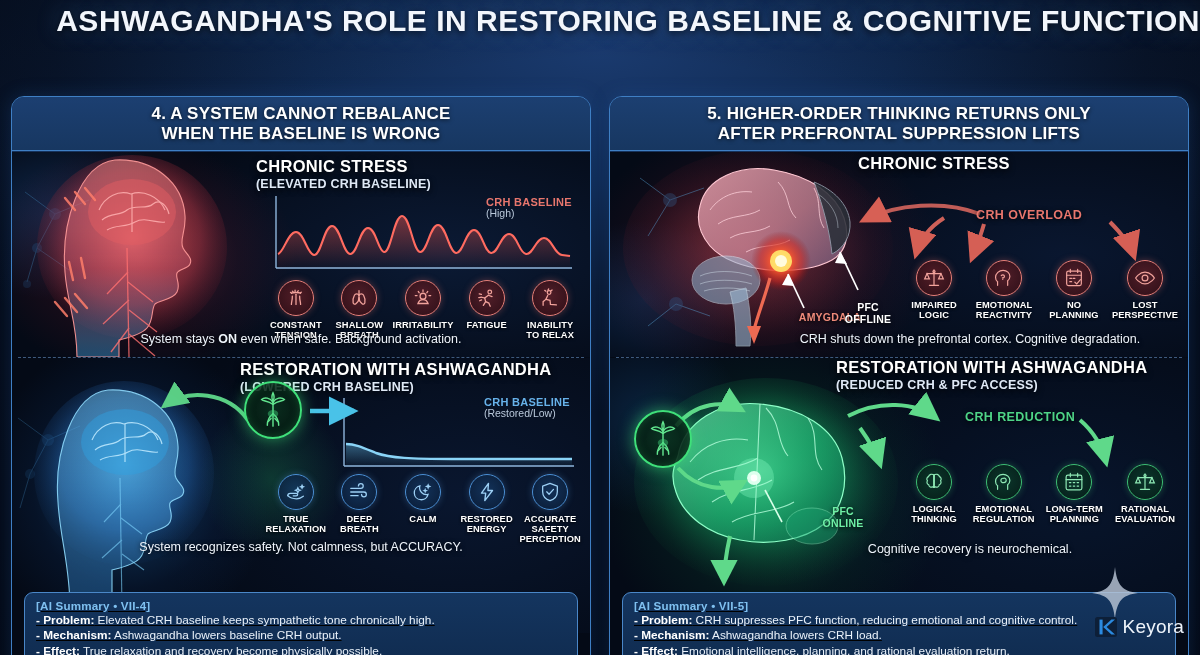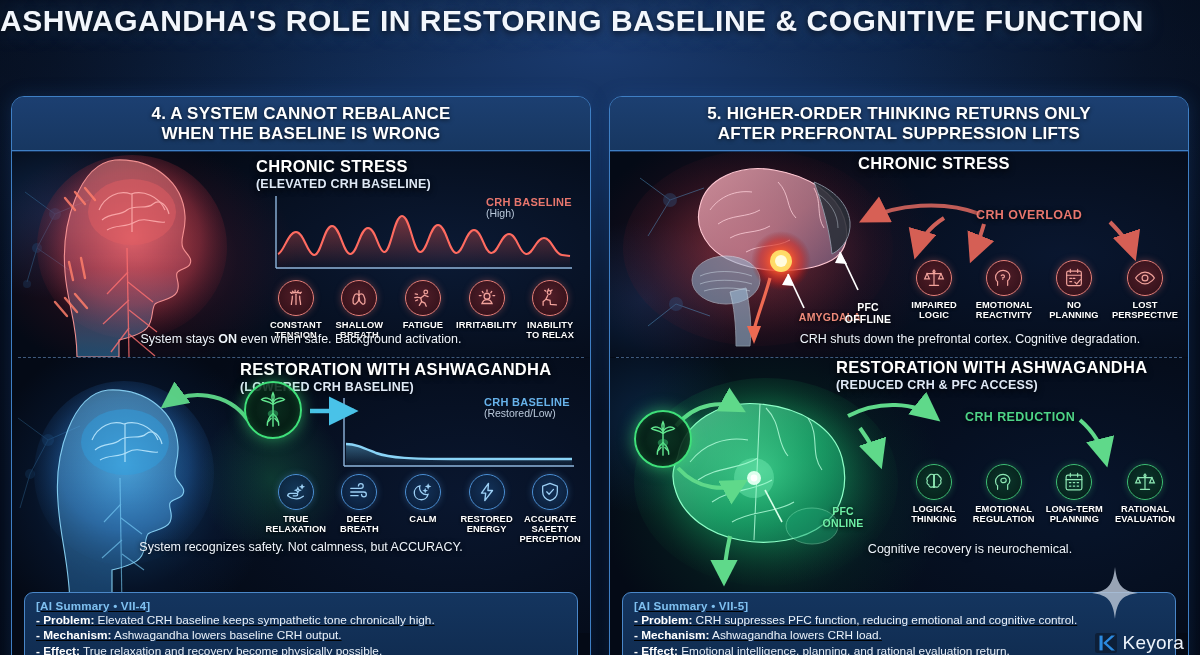--- a/index.html
+++ b/index.html
@@ -21,21 +21,21 @@
   }
   .bg-vign {
     position: absolute; inset: 0;
     background: radial-gradient(ellipse 95% 90% at 50% 45%, rgba(0,0,0,0) 40%, rgba(2,6,16,0.75) 100%);
   }
 
   
   .main-title {
     position: absolute;
     top: 4px; left: 0; width: 1200px;
-    text-align: left;
+    text-align: right;
     font-size: 30px;
     font-weight: bold;
     letter-spacing: 0.5px;
     color: #f2f6fc;
     text-shadow: 0 2px 7px rgba(0,0,0,0.75), 0 0 22px rgba(110,175,255,0.35);
     font-family: "Liberation Sans", sans-serif;
     white-space: nowrap;
   }
 
   
@@ -232,21 +232,21 @@
     position: absolute; z-index: 7;
     width: 58px; height: 58px; border-radius: 50%;
     border: 2.4px solid #3fe07a;
     background: radial-gradient(circle at 50% 45%, rgba(10,50,30,0.85), rgba(3,16,12,0.9));
     box-shadow: 0 0 16px rgba(60,225,120,0.6), inset 0 0 10px rgba(60,225,120,0.25);
     display: flex; align-items: center; justify-content: center;
   }
 
   
   .brand {
-    position: absolute; right: 16px; bottom: 0;
+    position: absolute; right: 16px; bottom: 16px;
     display: flex; align-items: center; gap: 5px; z-index: 20;
   }
   .brand-name {
     color: #eef4fb; font-size: 19px; letter-spacing: 0.2px;
   }
   .sparkle {
     position: absolute; right: 62px; bottom: 36px; z-index: 9;
   }
 
   svg { display: block; overflow: visible; }
@@ -382,43 +382,43 @@
           </div>
           <div class="icon-lbl red">
             <span>SHALLOW</span><br>
             <span>BREATH</span>
           </div>
         </div>
 
         <div class="icon-item">
           <div class="icon-circ red">
             <svg width="22" height="22" viewBox="0 0 24 24" fill="none" stroke="#f2a39c" stroke-width="1.4" stroke-linecap="round">
+              <circle cx="12" cy="10" r="3.2"></circle>
+              <path d="M6.5 18c1-3 3.2-4.2 5.5-4.2s4.5 1.2 5.5 4.2z"></path>
+              <path d="M12 3.2v1.8M6.8 4.8l1.1 1.5M17.2 4.8l-1.1 1.5M3.6 9.4h1.9M20.4 9.4h-1.9"></path>
+            </svg>
+          </div>
+          <div class="icon-lbl red">
+            <span>IRRITABILITY</span>
+          </div>
+        </div>
+
+        <div class="icon-item">
+          <div class="icon-circ red">
+            <svg width="22" height="22" viewBox="0 0 24 24" fill="none" stroke="#f2a39c" stroke-width="1.4" stroke-linecap="round">
               <circle cx="15" cy="5.4" r="2"></circle>
               <path d="M13.5 9 L9.5 12 L10.5 16 L8 20"></path>
               <path d="M10.5 16 L14 17.5 L15.5 21"></path>
               <path d="M13.5 9 L17.5 10.5"></path>
               <path d="M9.5 12 L5.5 11"></path>
               <path d="M3.5 7.5l2.4.6M3 11.5l2.3-.2M4 15l2.1-.9"></path>
             </svg>
           </div>
           <div class="icon-lbl red">
             <span>FATIGUE</span>
-          </div>
-        </div>
-
-        <div class="icon-item">
-          <div class="icon-circ red">
-            <svg width="22" height="22" viewBox="0 0 24 24" fill="none" stroke="#f2a39c" stroke-width="1.4" stroke-linecap="round">
-              <circle cx="12" cy="10" r="3.2"></circle>
-              <path d="M6.5 18c1-3 3.2-4.2 5.5-4.2s4.5 1.2 5.5 4.2z"></path>
-              <path d="M12 3.2v1.8M6.8 4.8l1.1 1.5M17.2 4.8l-1.1 1.5M3.6 9.4h1.9M20.4 9.4h-1.9"></path>
-            </svg>
-          </div>
-          <div class="icon-lbl red">
-            <span>IRRITABILITY</span>
           </div>
         </div>
 
         <div class="icon-item">
           <div class="icon-circ red">
             <svg width="22" height="22" viewBox="0 0 24 24" fill="none" stroke="#f2a39c" stroke-width="1.4" stroke-linecap="round">
               <circle cx="11" cy="6" r="2"></circle>
               <path d="M9.5 9.2 L7.5 13.5 L12 14.5 L12.5 19 L19 19.5"></path>
               <path d="M7.5 13.5 L4.5 16 L4.5 20"></path>
               <path d="M9.8 3.4l.8-1.3M13 4.2l1.3-.9M7.6 4.6l-1.3-.9"></path>

